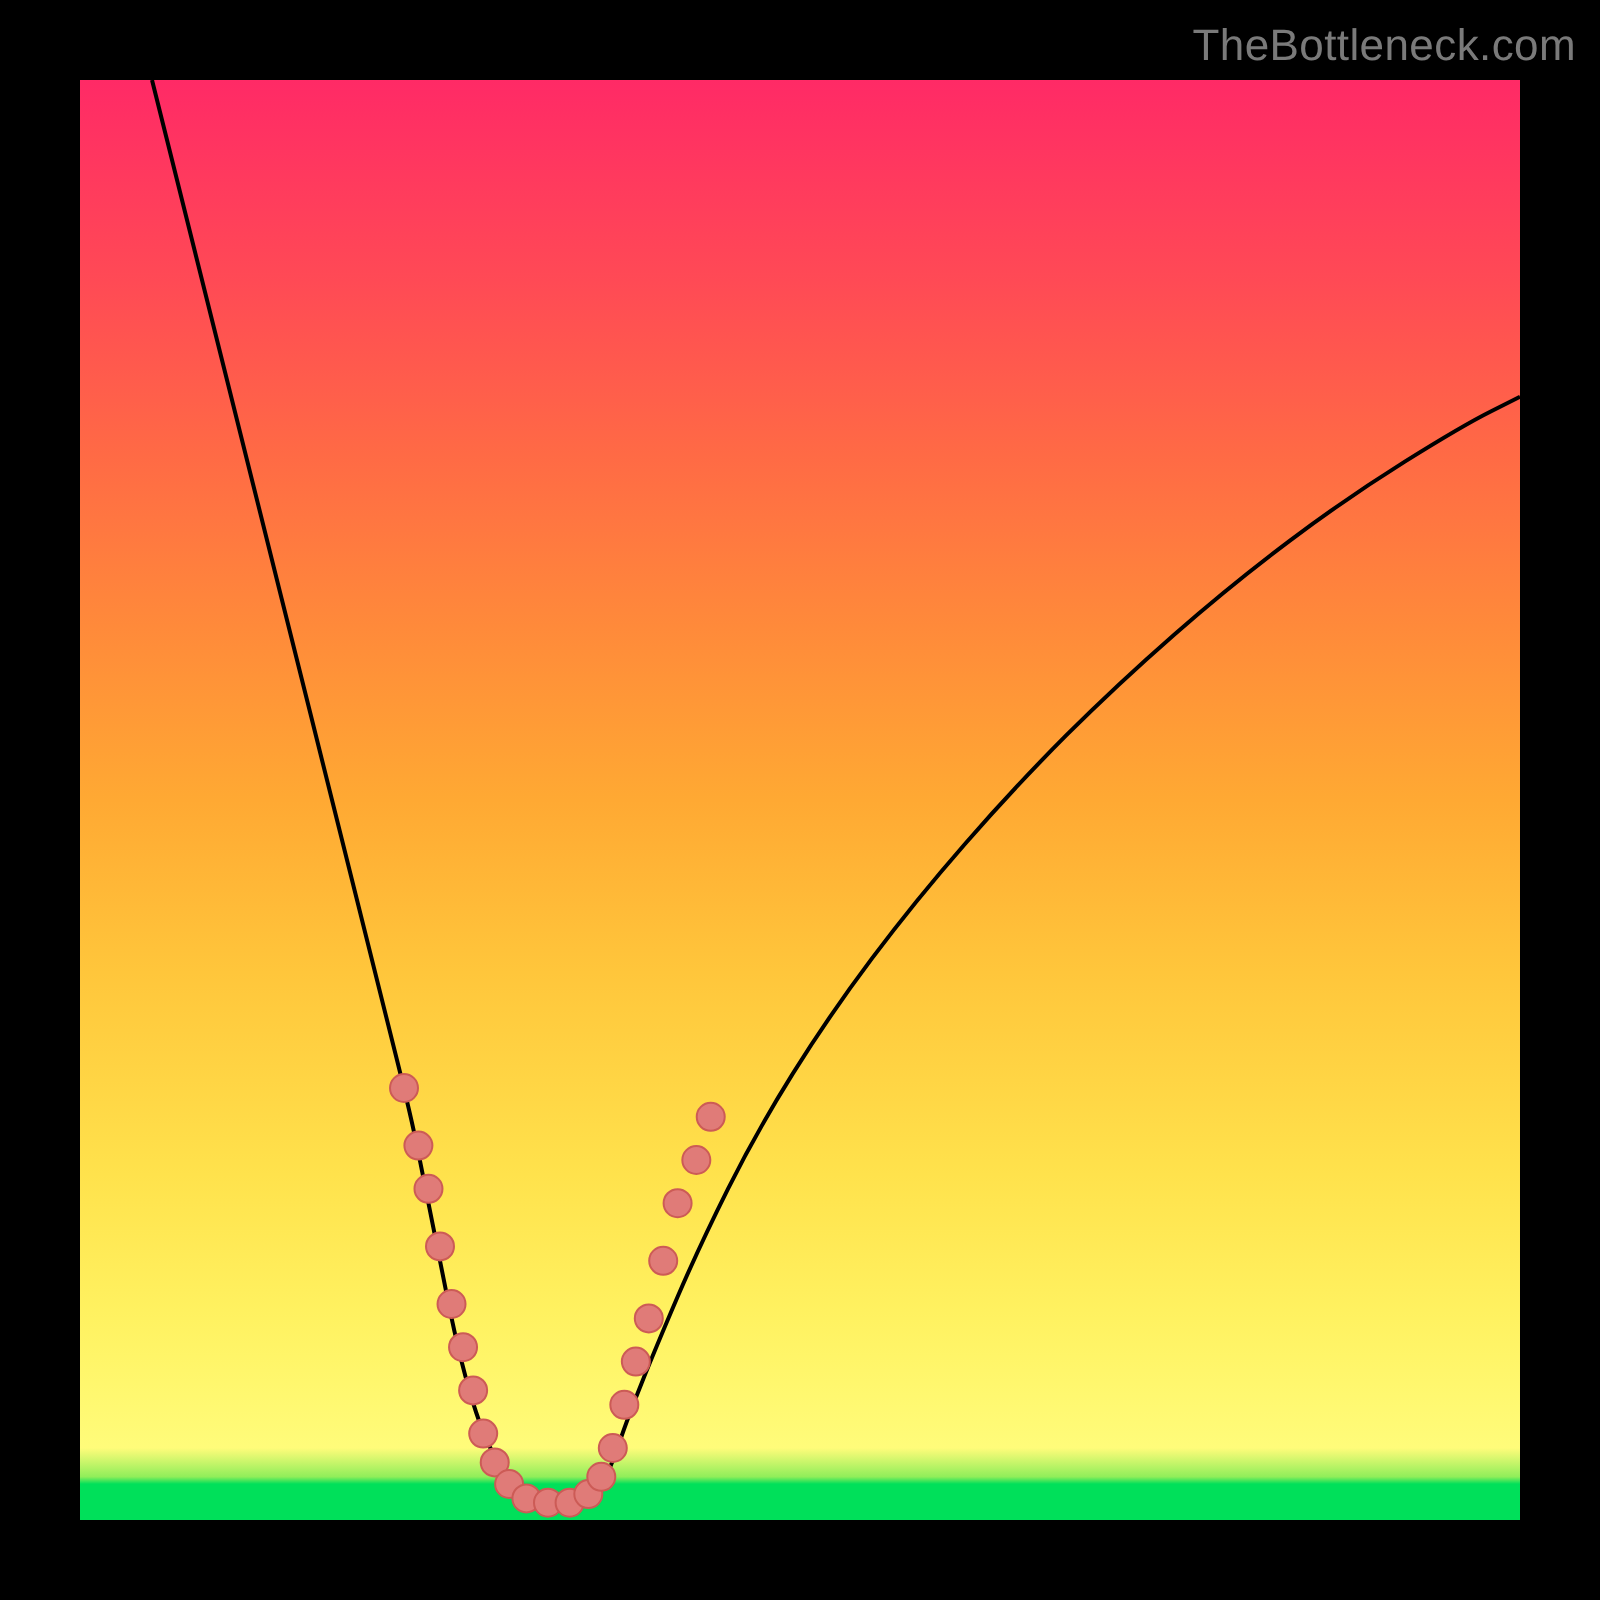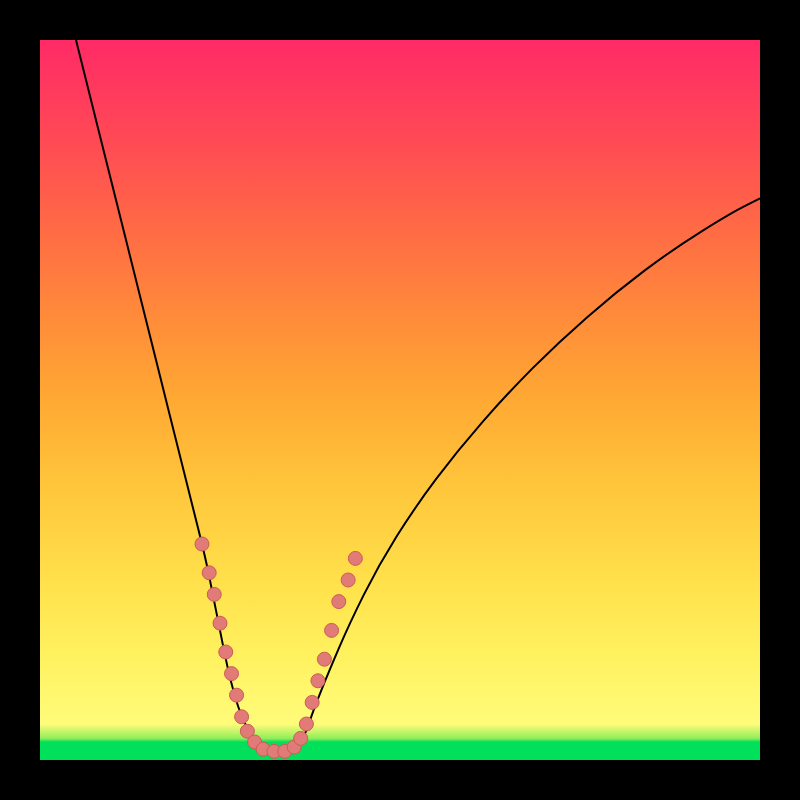--- a/index.html
+++ b/index.html
@@ -66,20 +66,21 @@
     fill: #e07b78;
     stroke: #cc5b56;
     stroke-width: 1;
   }
 </style>
 </head>
 <body>
 
 <div class="frame">
 
+  <div class="watermark">TheBottleneck.com</div>
 
   <div class="plot-area">
     <svg class="curves" viewBox="0 0 720 720" preserveAspectRatio="none">
       <path id="curve-left" class="curve-stroke" d="M 36 0 Q 36 0 43.2 28.80000000000001 Q 50.400000000000006 57.60000000000002 57.6 86.40000000000003 Q 64.8 115.20000000000005 72 144 Q 79.2 172.79999999999995 86.4 201.59999999999997 Q 93.60000000000001 230.39999999999998 100.80000000000001 259.2 Q 108 288 115.2 316.79999999999995 Q 122.4 345.59999999999997 129.60000000000002 374.4 Q 136.8 403.2 144 432 Q 151.2 460.8 158.39999999999998 489.6 Q 165.6 518.4 169.2 536.4 Q 172.79999999999998 554.4 176.39999999999998 572.4 Q 180 590.4 183.60000000000002 608.4 Q 187.20000000000002 626.4 190.8 640.8 Q 194.4 655.2 198 666 Q 201.60000000000002 676.8 205.2 684 Q 208.79999999999998 691.2 212.39999999999998 696.6 Q 216 702 219.6 705.6 Q 223.2 709.2 226.8 711 T 230.4 712.8"></path>
       <path id="curve-right" class="curve-stroke" d="M 251.99999999999997 712.8 Q 251.99999999999997 712.8 255.59999999999997 709.2 Q 259.2 705.6 262.79999999999995 698.4000000000001 Q 266.4 691.2 270 680.4000000000001 Q 273.6 669.6 280.8 651.6 Q 288 633.6 298.8 608.4000000000001 Q 309.6 583.2 324 554.4000000000001 Q 338.4 525.6 356.4 496.8 Q 374.40000000000003 468 396 439.2 Q 417.59999999999997 410.4 442.79999999999995 381.6 Q 468 352.8 493.2 327.6 Q 518.4 302.40000000000003 547.2 277.20000000000005 Q 576 252 604.8 230.4 Q 633.6 208.8 662.4 190.79999999999998 Q 691.1999999999999 172.79999999999995 705.5999999999999 165.59999999999997 T 720 158.39999999999998"></path>
       <g id="markers-group">
           <circle cx="162" cy="504" r="7" class="marker"></circle>
           <circle cx="169.2" cy="532.8" r="7" class="marker"></circle>
           <circle cx="174.24" cy="554.4" r="7" class="marker"></circle>
           <circle cx="180" cy="583.2" r="7" class="marker"></circle>

